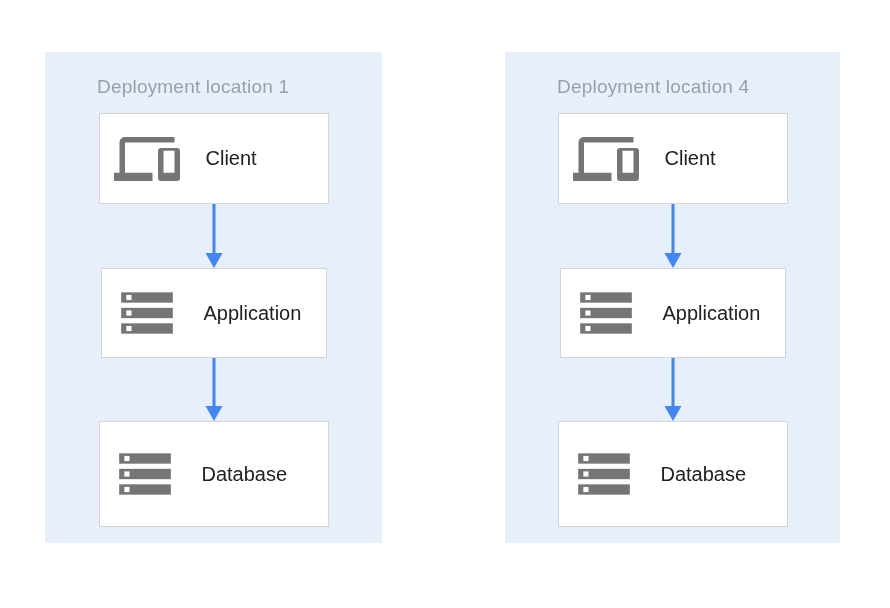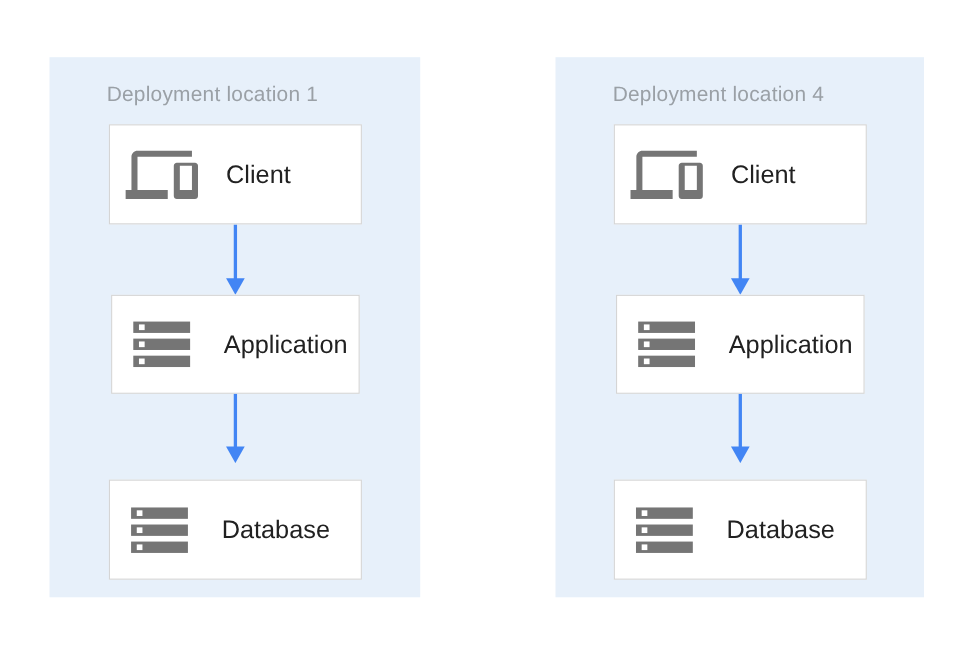--- a/index.html
+++ b/index.html
@@ -11,22 +11,22 @@
   body{background:var(--canvas-bg);font-family:"Liberation Sans","DejaVu Sans",sans-serif;position:relative;}
   .panel{position:absolute;top:52px;width:337px;height:491px;background:var(--panel-bg);}
   .panel-1{left:45px;}
   .panel-2{left:505px;width:335px;}
   .panel-title{position:absolute;left:20px;top:24px;font-size:19px;line-height:1.2;
     color:var(--title-text);letter-spacing:.2px;white-space:nowrap;margin-left:32px;}
   .node{position:absolute;left:50%;transform:translateX(-50%);background:var(--node-bg);
     border:1px solid var(--node-border);display:flex;align-items:center;gap:26px;padding-left:14px;}
   .node-client{top:61px;width:230px;height:91px;}
   .node-application{top:216px;width:226px;height:90px;}
-  .node-database{top:384px;width:230px;height:91px;}
-  .node .label{font-size:23px;color:var(--label-text);white-space:nowrap;text-align:center;}
+  .node-database{top:369px;width:230px;height:106px;}
+  .node .label{font-size:20px;color:var(--label-text);white-space:nowrap;text-align:center;}
   .icon{display:flex;align-items:center;justify-content:center;flex:0 0 auto;}
   .icon svg{display:block;}
   .icon .ink{fill:var(--icon-gray);}
   .icon .paper{fill:var(--node-bg);}
   .arrow{position:absolute;left:50%;transform:translateX(-50%);}
   .arrow-1{top:152px;}
   .arrow-2{top:306px;}
   .arrow line{stroke:var(--arrow-blue);stroke-width:3;}
   .arrow polygon{fill:var(--arrow-blue);}
 </style>

